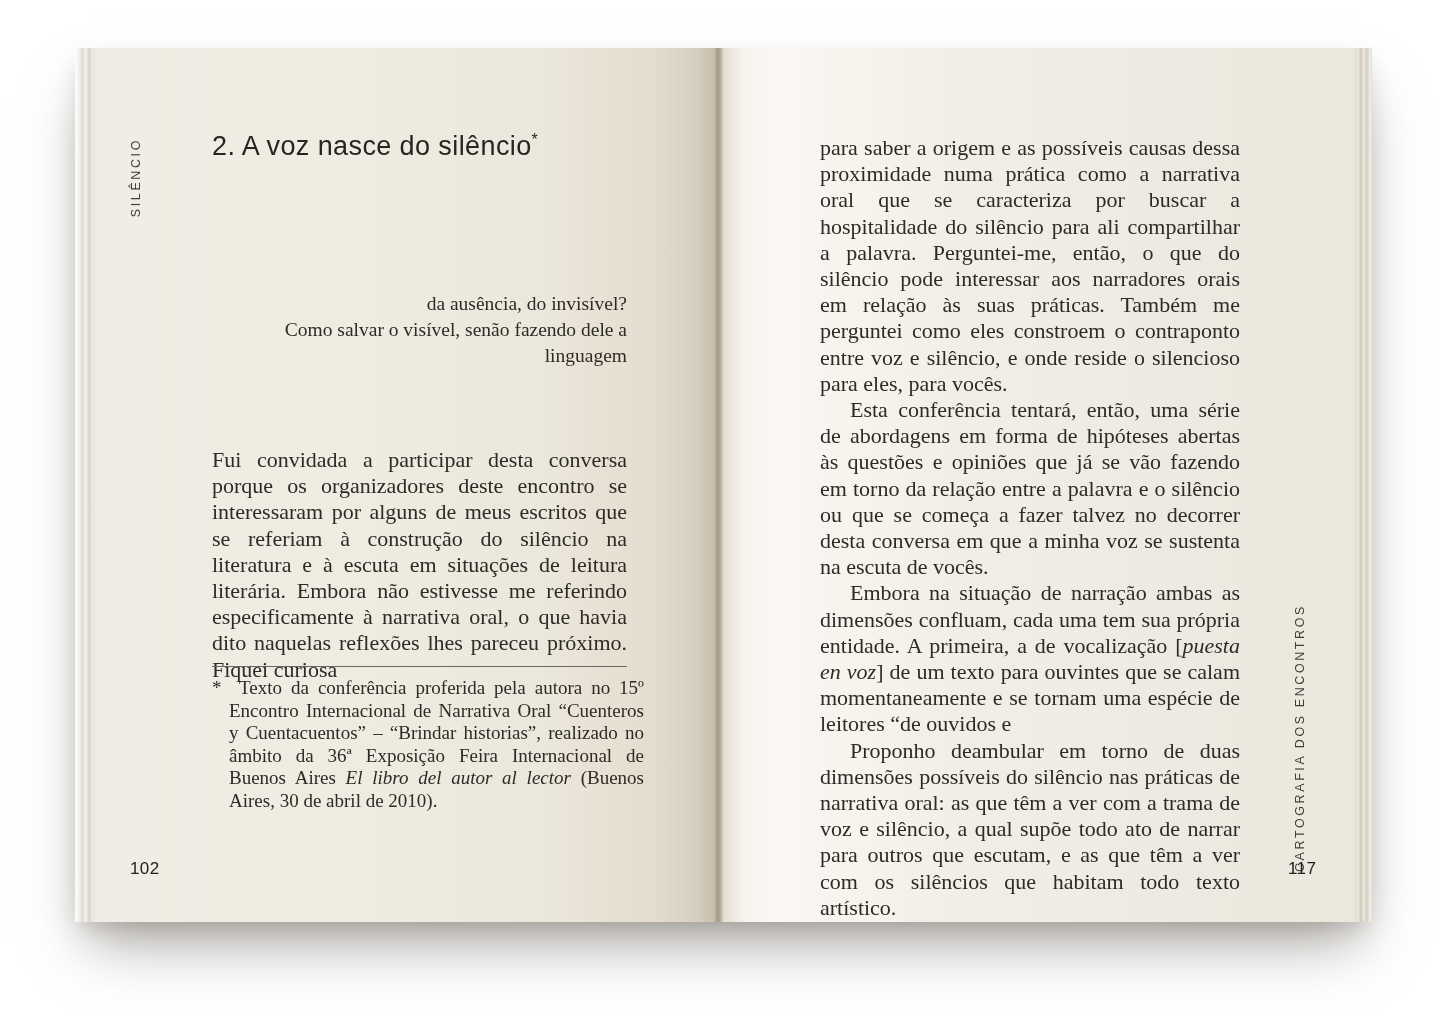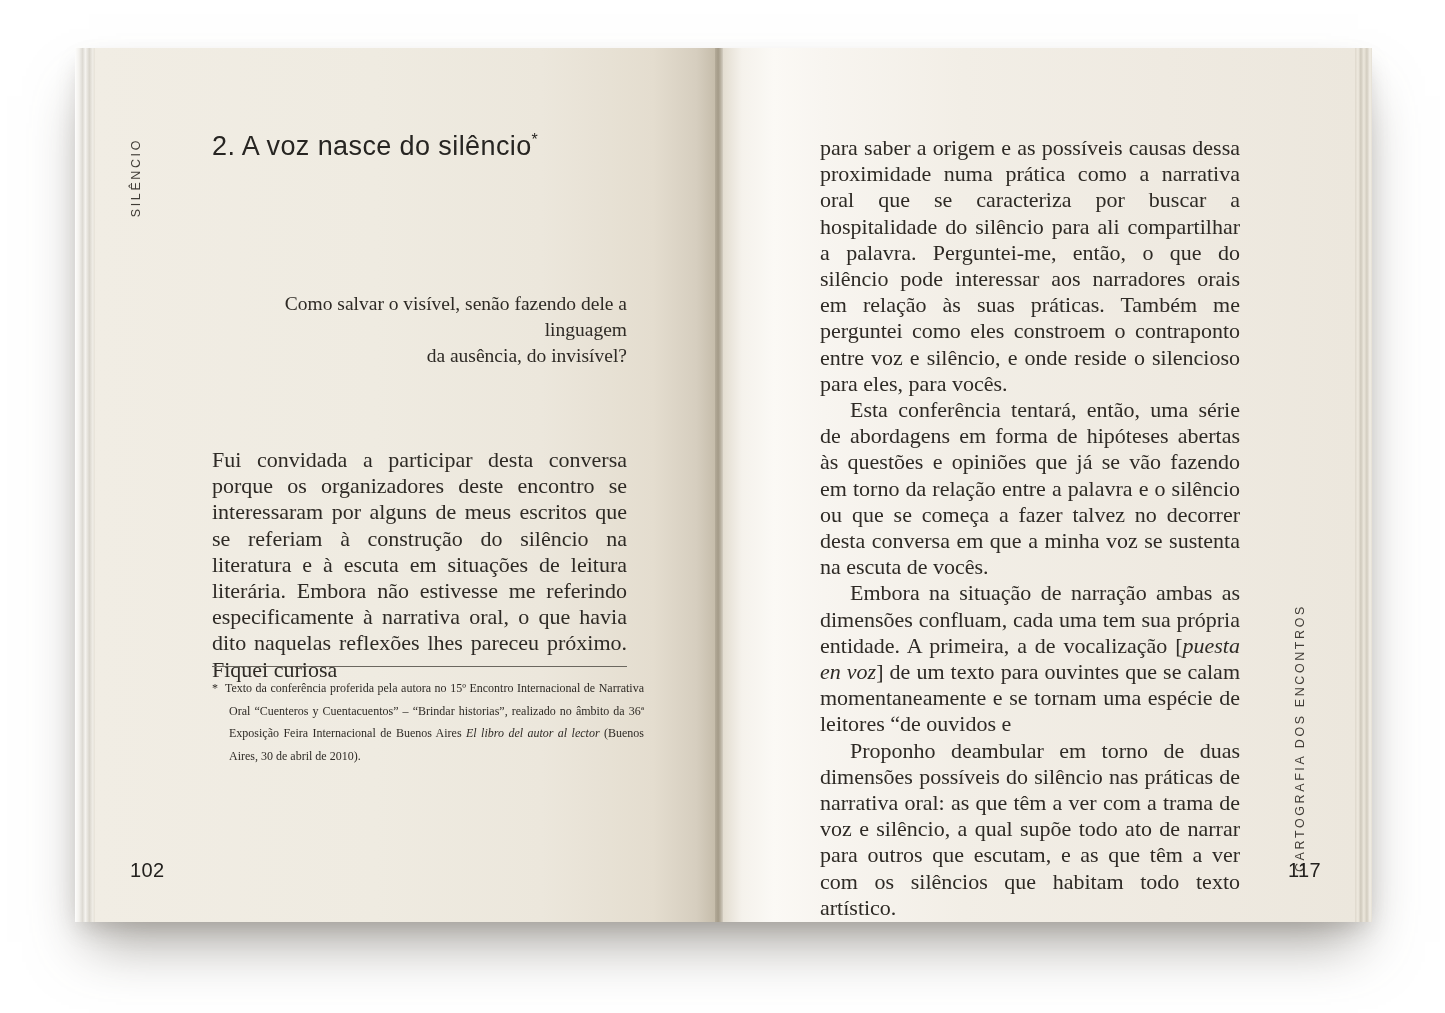--- a/index.html
+++ b/index.html
@@ -133,53 +133,53 @@
     top: 618px;
     height: 1px;
     background: #6b675f;
   }
 
   .footnote {
     position: absolute;
     left: 117px;
     width: 415px;
     top: 629px;
-    font-size: 12px;
+    font-size: 19px;
     line-height: 22.6px;
     text-align: justify;
     color: #2e2a25;
     padding-left: 17px;
     text-indent: -17px;
   }
 
   .page-number {
     position: absolute;
     font-family: "Liberation Sans", sans-serif;
-    font-size: 20px;
+    font-size: 17px;
     letter-spacing: 0.4px;
     color: #23211e;
   }
 </style>
 </head>
 <body>
 
 <div class="scene">
   <div class="book">
     <div class="book-inner">
 
       <div class="edge-stack-left"></div>
 
       <div class="page page-left">
         <div class="vlabel" style="left:34px; top:90px;">SILÊNCIO</div>
 
         <h1 class="chapter-title"><span>2. A voz nasce do silêncio</span><sup>*</sup></h1>
 
         <div class="epigraph">
+          <div>da ausência, do invisível?</div>
           <div>Como salvar o visível, senão fazendo dele a linguagem</div>
-          <div>da ausência, do invisível?</div>
         </div>
 
 
         <div class="body-text" style="top:399px;">
           <p>Fui convidada a participar desta conversa porque os organizadores deste encontro se interessaram por alguns de meus escritos que se referiam à construção do silêncio na literatura e à escuta em situações de leitura literária. Embora não estivesse me referindo especificamente à narrativa oral, o que havia dito naquelas reflexões lhes pareceu próximo. Fiquei curiosa</p>
         </div>
 
         <div class="footnote-rule"></div>
 
         <div class="footnote"><span>*</span>&nbsp; <span>Texto da conferência proferida pela autora no 15º Encontro Internacional de Narrativa Oral “Cuenteros y Cuentacuentos” – “Brindar historias”, realizado no âmbito da 36ª Exposição Feira Internacional de Buenos Aires</span> <span class="italic">El libro del autor al lector</span> <span>(Buenos Aires, 30 de abril de 2010).</span></div>

